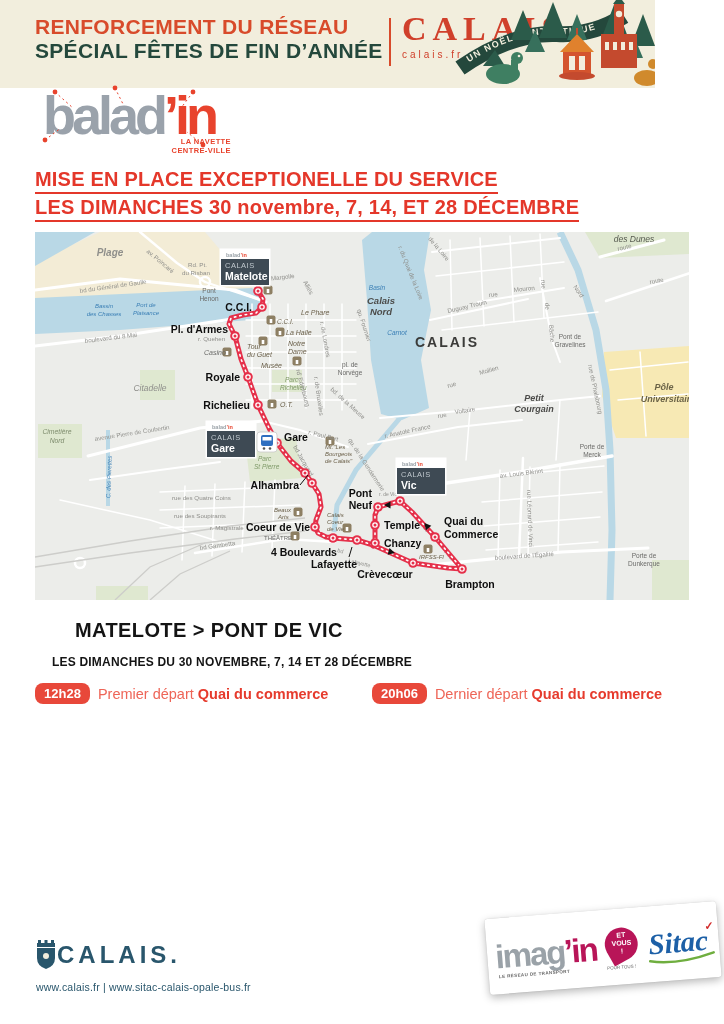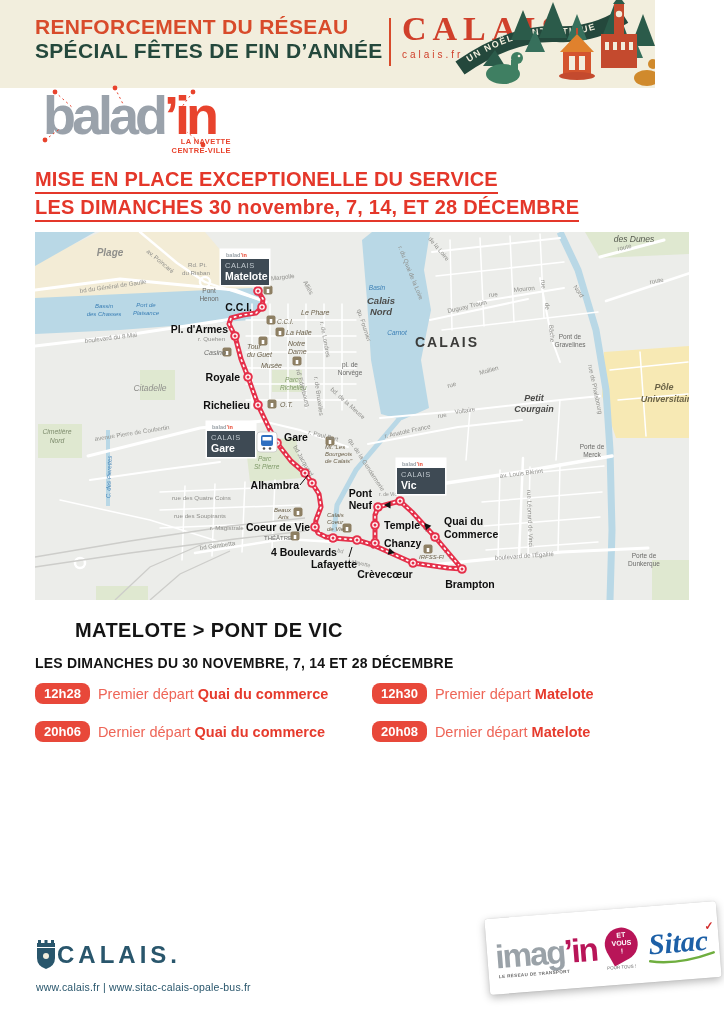--- a/index.html
+++ b/index.html
@@ -31,21 +31,21 @@
   .title-line{position:absolute;left:35px;font-size:20px;font-weight:800;color:#e4372a;letter-spacing:.2px;}
   .title-line span{display:inline-block;border-bottom:2.5px solid #e4372a;padding-bottom:1px;}
   .title1{top:168px;} .title2{top:196px;}
 
   
   .map-svg{position:absolute;left:35px;top:232px;}
   svg{font-family:"Liberation Sans",sans-serif;}
 
   
   .sched-title{position:absolute;left:35px;top:619px;font-size:20px;font-weight:800;color:#141414;letter-spacing:.4px;margin-left:40px;}
-  .sched-sub{position:absolute;left:35px;top:655px;font-size:14px;font-weight:800;color:#141414;letter-spacing:.2px;}
+  .sched-sub{position:absolute;left:52px;top:655px;font-size:12px;font-weight:800;color:#141414;letter-spacing:.2px;}
   .sched-grid{position:absolute;left:35px;top:683px;width:640px;display:grid;
               grid-template-columns:337px 1fr;row-gap:17px;}
   .entry{display:flex;align-items:center;gap:8px;}
   .pill{background:#e8483a;color:#ffffff;font-size:13px;font-weight:bold;
         padding:3px 9px;border-radius:8px;white-space:nowrap;}
   .etext{font-size:14.5px;color:#ee6557;}
   .etext b{color:#e63b2d;}
 
   
   .footer-left{position:absolute;left:35px;top:940px;display:flex;align-items:center;gap:0;}
@@ -485,30 +485,22 @@
   </svg>
 
 <div class="sched-title">MATELOTE &gt; PONT DE VIC</div>
 <div class="sched-sub">LES DIMANCHES DU 30 NOVEMBRE, 7, 14 ET 28 DÉCEMBRE</div>
 <div class="sched-grid">
     <div class="entry">
       <span class="pill">12h28</span>
       <span class="etext">Premier départ <b>Quai du commerce</b></span>
     </div>
     <div class="entry">
-      <span class="pill">12h30</span>
-      <span class="etext">Premier départ <b>Matelote</b></span>
-    </div>
-    <div class="entry">
       <span class="pill">20h06</span>
       <span class="etext">Dernier départ <b>Quai du commerce</b></span>
-    </div>
-    <div class="entry">
-      <span class="pill">20h08</span>
-      <span class="etext">Dernier départ <b>Matelote</b></span>
     </div>
   </div>
 
 <div class="footer-left">
   <svg width="22" height="30" viewBox="0 0 20 30">
     <rect x="2" y="0" width="3" height="4" fill="#29566c"></rect>
     <rect x="8.5" y="0" width="3" height="4" fill="#29566c"></rect>
     <rect x="15" y="0" width="3" height="4" fill="#29566c"></rect>
     <rect x="1" y="3" width="18" height="4" fill="#29566c"></rect>
     <path d="M1,8 h18 v10 q0,8 -9,11 q-9,-3 -9,-11 Z" fill="#29566c"></path>

